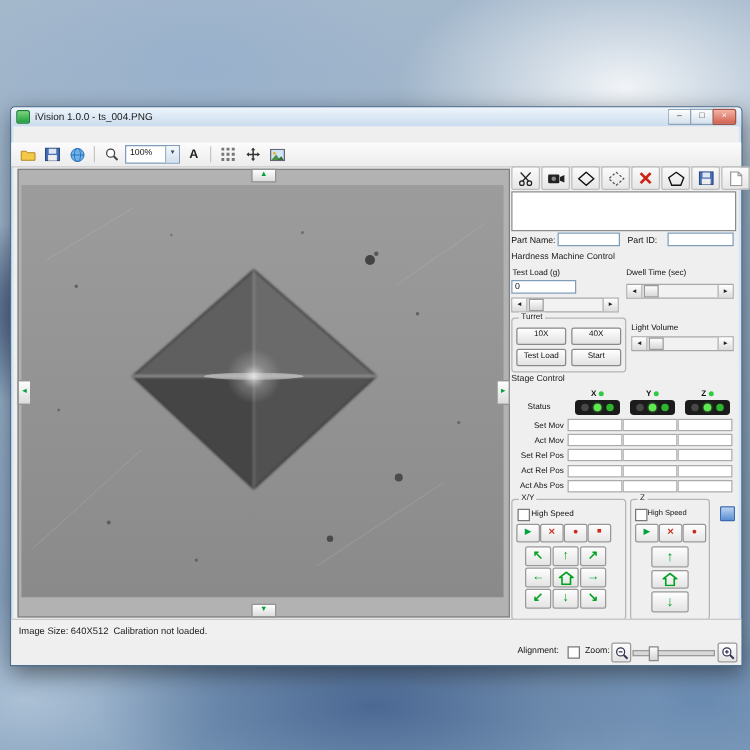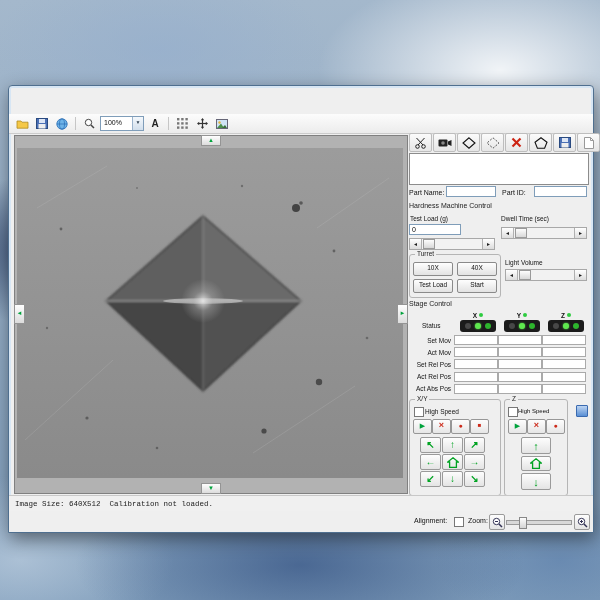--- a/index.html
+++ b/index.html
@@ -95,38 +95,47 @@
     border:1px solid #979797;border-radius:2px;font-size:7px;line-height:11px;text-align:center;}
   .pad{position:absolute;display:flex;flex-wrap:wrap;width:69px;gap:1px;}
   .padbtn{width:21px;height:16px;background:linear-gradient(#fdfdfd,#e4e4e4);border:1px solid #9a9a9a;
     border-radius:2px;color:#00a322;font-weight:bold;font-size:10px;line-height:14px;text-align:center;
     box-sizing:border-box;display:flex;align-items:center;justify-content:center;}
   .zbig{position:absolute;width:30px;background:linear-gradient(#fdfdfd,#e4e4e4);
     border:1px solid #9a9a9a;border-radius:2px;color:#00a322;font-weight:bold;text-align:center;
     display:flex;align-items:center;justify-content:center;box-sizing:border-box;}
   .statusbar{position:absolute;left:0;top:409px;right:0;height:16px;background:#f0f0f0;
     border-top:1px solid #c8c8c8;display:flex;align-items:center;padding-left:6px;}
-  .statusbar span{font-size:7.5px;white-space:pre;color:#222;font-family:Liberation Mono, monospace;}
+  .statusbar span{font-size:7.5px;white-space:pre;color:#222;}
   .bottombar{position:absolute;left:0;top:425px;right:0;height:21px;background:#efefef;}
   .magbtn{position:absolute;top:3px;width:14px;height:14px;background:linear-gradient(#fdfdfd,#e4e4e4);
     border:1px solid #9a9a9a;border-radius:2px;display:flex;align-items:center;justify-content:center;}
   .ztrack{position:absolute;left:497px;top:9px;width:64px;height:3px;background:#d8d8d8;
     border:1px solid #9a9a9a;}
   .zthumb{position:absolute;left:12px;top:-4px;width:6px;height:10px;
     background:linear-gradient(#fdfdfd,#d5d5d5);border:1px solid #888;}
   .toolicon{position:absolute;width:10px;height:10px;border:1px solid #3a6ab0;
     background:linear-gradient(#bcd4f2,#5a8fd4);border-radius:1px;}
 </style>
 </head>
 <body>
 
 <div class="desktop"></div>
 
 <div class="window">
 
+  <div class="titlebar">
+    <span class="appicon"></span>
+    <span class="title">iVision 1.0.0 - ts_004.PNG</span>
+    <span class="winbtns">
+      <span class="wbtn">–</span>
+      <span class="wbtn">□</span>
+      <span class="wbtn close">×</span>
+    </span>
+  </div>
 
 
   <div class="toolbar">
     <span class="tbtn">
       <svg width="13" height="11">
           <path d="M1 3 h4 l1 1.2 h6 v6 h-11 z" fill="#f5c847" stroke="#b08a20" stroke-width="0.8"></path>
         </svg>
     </span>
     <span class="tbtn">
       <svg width="12" height="11">

